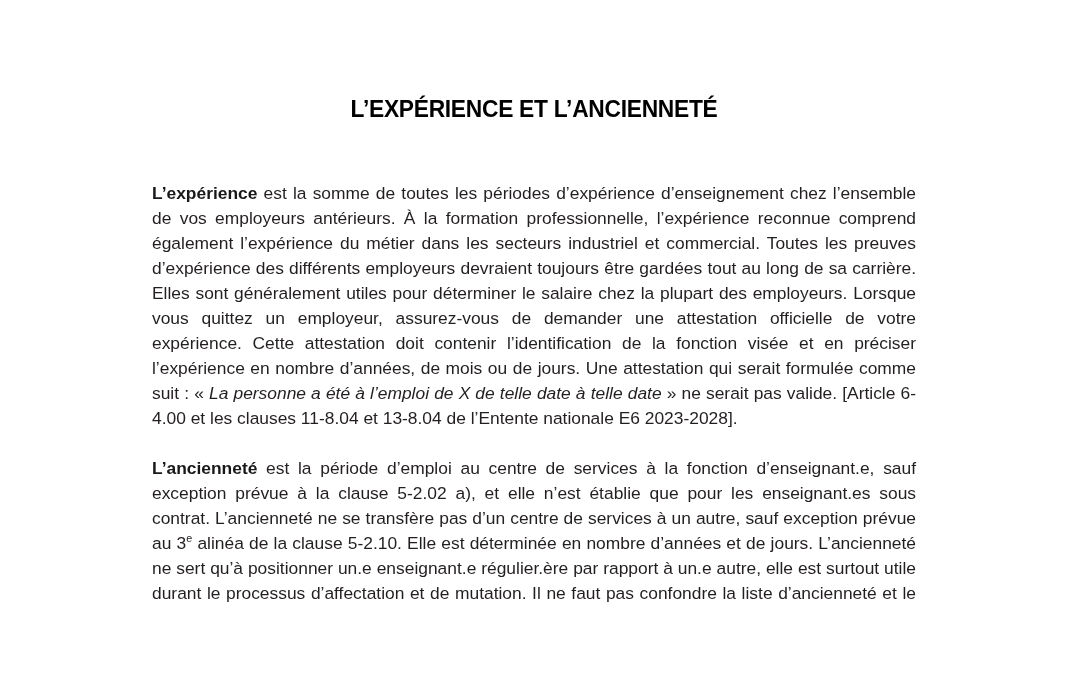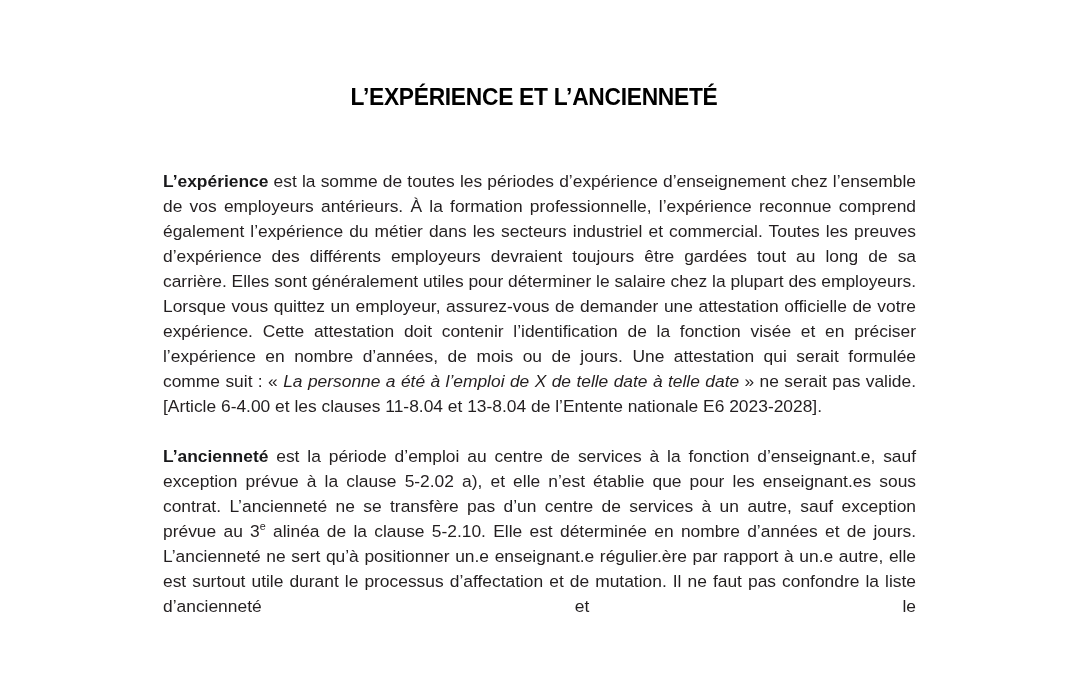--- a/index.html
+++ b/index.html
@@ -13,21 +13,21 @@
     width: 1080px;
     height: 675px;
     background: #ffffff;
     overflow: hidden;
     box-sizing: border-box;
   }
 
   .content {
     position: absolute;
     left: 152px;
-    top: 0;
+    top: 12px;
     width: 764px;
   }
 
   .doc-title {
     margin: 0;
     padding: 0;
     text-align: center;
     font-family: "Liberation Sans", "DejaVu Sans", sans-serif;
     font-weight: 700;
     font-size: 24.5px;
@@ -35,21 +35,20 @@
     letter-spacing: -0.3px;
     color: #000000;
     padding-top: 82px;
     transform: scaleX(0.93);
     transform-origin: center top;
     white-space: nowrap;
   }
 
   .body-block {
     margin-top: 57px;
-    margin-left: 11px;
   }
 
   p.para {
     margin: 0 0 25px 0;
     padding: 0;
     text-align: justify;
     text-justify: inter-word;
     font-family: "Liberation Sans", "DejaVu Sans", sans-serif;
     font-size: 17.4px;
     line-height: 25px;

